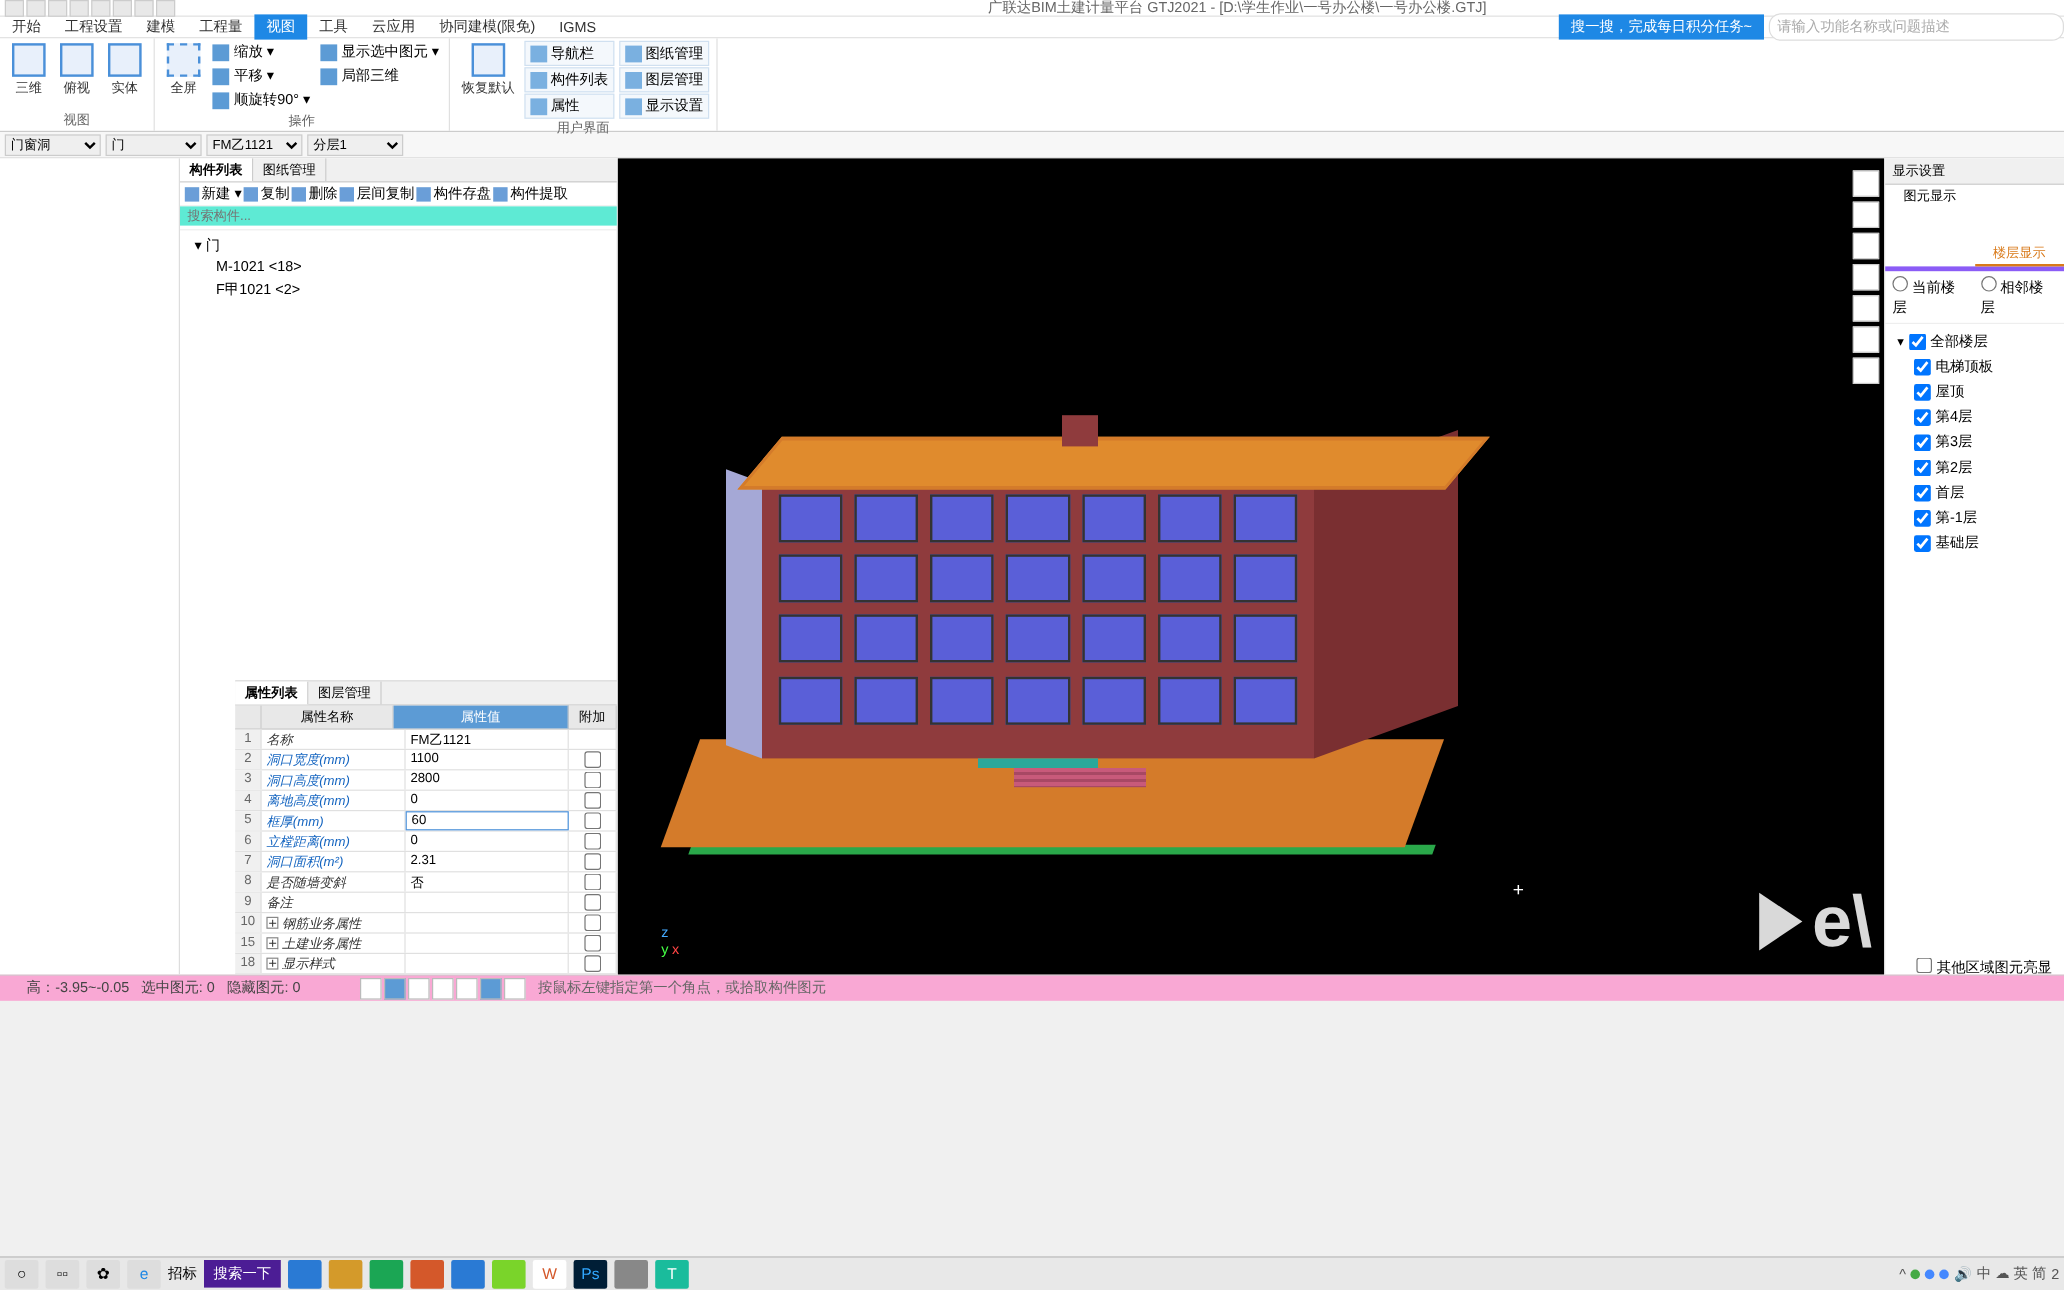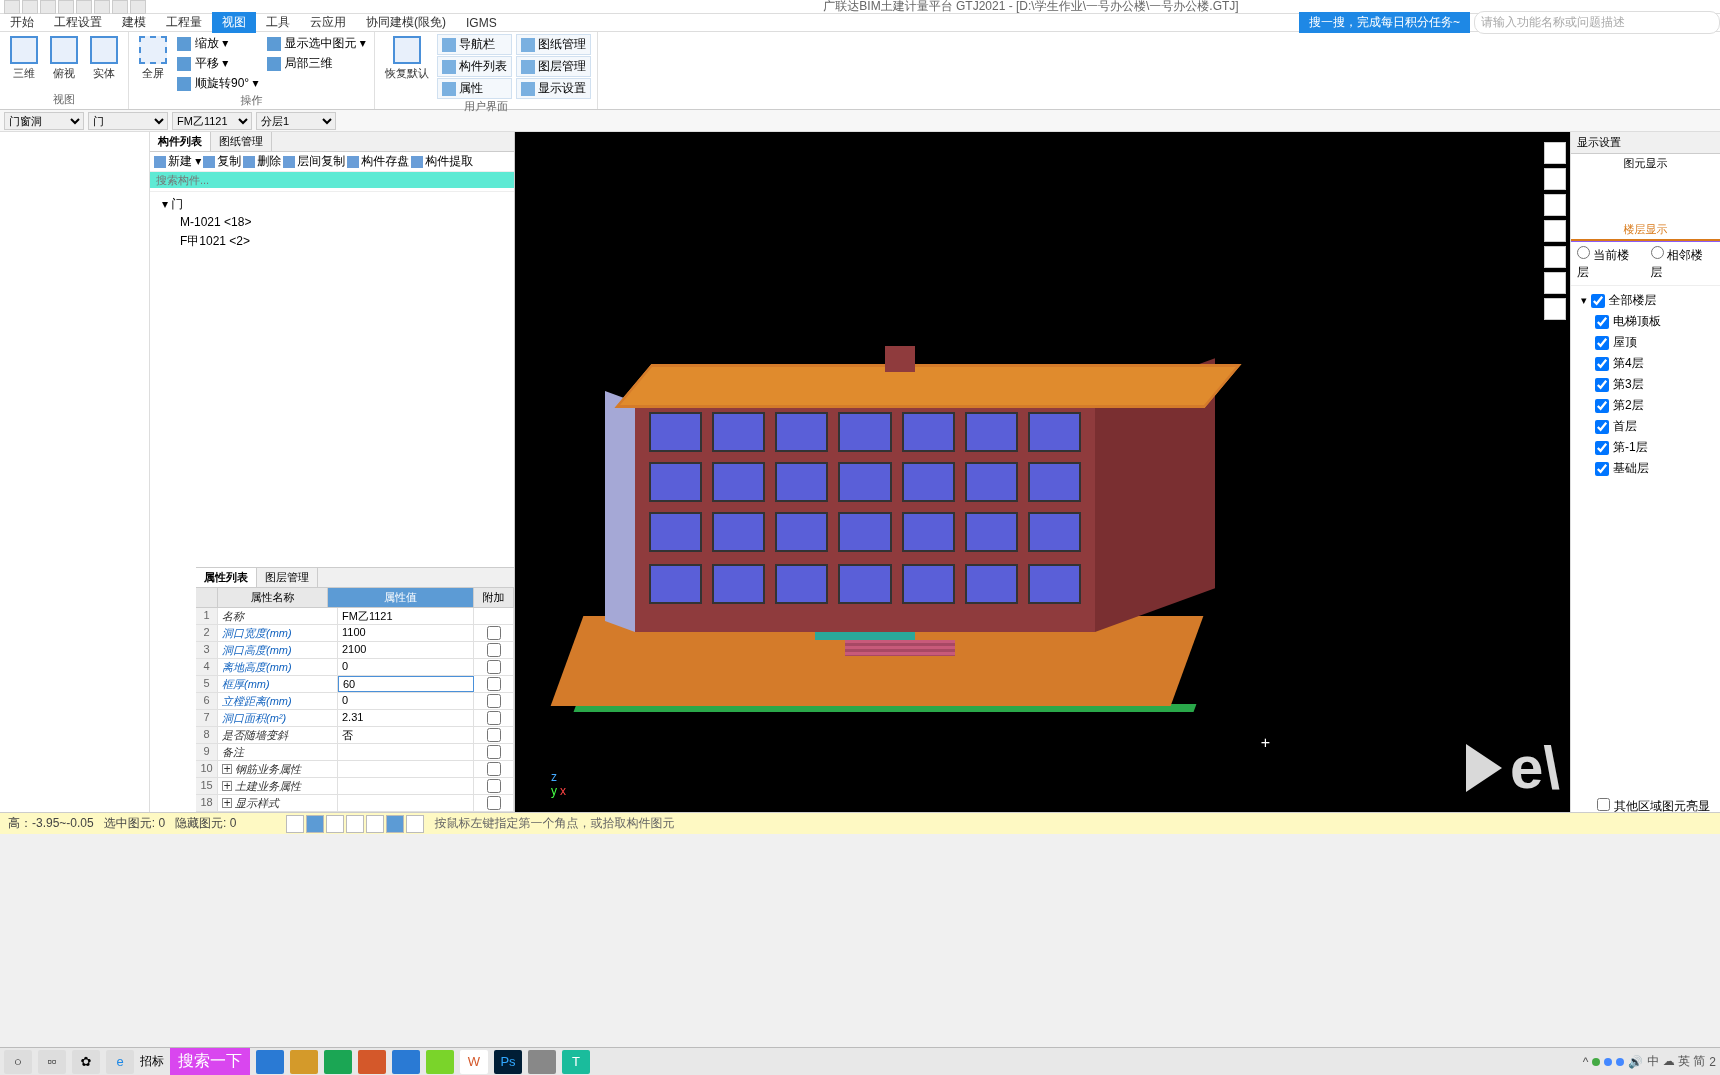--- a/index.html
+++ b/index.html
@@ -96,40 +96,40 @@
 .bld-roof { position: absolute; bottom: 304px; left: 78px; width: 590px; height: 44px; background: #e08b2d; transform: skewX(-40deg); border: 3px solid #d47b2a; }
 .bld-roofvent { position: absolute; bottom: 340px; left: 330px; width: 30px; height: 26px; background: #8f3b3d; }
 .windows-row { position: absolute; left: 0; width: 100%; height: 40px; display: flex; gap: 10px; padding: 0 14px; }
 .win { flex: 1; background: #5a5fd8; border: 2px solid #333; }
 .wr1 { bottom: 180px; } .wr2 { bottom: 130px; } .wr3 { bottom: 80px; } .wr4 { bottom: 28px; }
 .canopy { position: absolute; bottom: 72px; left: 260px; width: 100px; height: 8px; background: #2aa89a; }
 .steps { position: absolute; bottom: 56px; left: 290px; width: 110px; height: 16px; background: repeating-linear-gradient(#c85a7a 0 3px, #a84864 3px 6px); }
 
 
 .right-panel .hdr { background: #f0f0f0; border-bottom: 1px solid #ccc; padding: 3px 6px; font-size: 11px; }
-.rp-tabs { display: flex; border-bottom: 1px solid #8b5cf6; flex-direction: column; }
+.rp-tabs { display: flex; border-bottom: 4px solid #8b5cf6; }
 .rp-tab { flex: 1; padding: 2px 0; text-align: center; font-size: 11px; cursor: pointer; }
 .rp-tab.active { color: #d97a1a; border-bottom: 2px solid #d97a1a; margin-top: 47px; }
 .rp-radios { display: flex; gap: 10px; padding: 4px 6px; font-size: 11px; border-bottom: 1px solid #eee; }
 .rp-tree { padding: 4px 6px; }
 .rp-item { display: flex; align-items: center; gap: 4px; padding: 2px 0 2px 18px; font-size: 11px; }
 .rp-item input { width: 14px; height: 14px; }
 .rp-root { padding-left: 4px; }
 .rp-bottom { position: absolute; bottom: 260px; right: 10px; font-size: 11px; display: flex; align-items: flex-start; gap: 4px; }
 
 
-.statusbar { height: 22px; background: #fef9c3; border-top: 1px solid #ccc; display: flex; align-items: center; gap: 10px; padding: 0 8px; font-size: 11px; color: #444; }
+.statusbar { height: 22px; background: #f9a8d4; border-top: 1px solid #ccc; display: flex; align-items: center; gap: 10px; padding: 0 22px; font-size: 11px; color: #444; }
 .statusbar .sb-icons { display: flex; gap: 2px; margin-left: 40px; }
 .sb-ico { width: 18px; height: 18px; border: 1px solid #bbb; background: #fff; cursor: pointer; }
 .sb-ico.active { background: #5c9bd5; }
 
 
 .taskbar { position: fixed; bottom: 0; left: 0; right: 0; height: 28px; background: #e8e8e8; display: flex; align-items: center; gap: 6px; padding: 0 4px; border-top: 1px solid #bbb; }
 .tb-app { width: 28px; height: 24px; background: #ddd; border-radius: 2px; cursor: pointer; display: flex; align-items: center; justify-content: center; font-size: 13px; }
-.tb-search { background: #d946ef; color: #fff; padding: 3px 8px; font-size: 16px; }
+.tb-search { background: #4c1d95; color: #fff; padding: 3px 8px; font-size: 12px; }
 .tb-spacer { flex: 1; }
 .tb-tray { display: flex; gap: 4px; align-items: center; font-size: 10px; color: #555; }
 .tb-tray .dot { width: 8px; height: 8px; border-radius: 50%; }
 </style>
 </head>
 <body>
 
 <div class="titlebar">
   <div class="qat">
     <div class="qat-icon"></div>
@@ -320,21 +320,21 @@
           </div>
           <div class="prop-row">
             <div class="pc pc-num">2</div>
             <div class="pc pc-name">洞口宽度(mm)</div>
             <div class="pc pc-val">1100</div>
             <div class="pc pc-add"><input type="checkbox" style=""></div>
           </div>
           <div class="prop-row">
             <div class="pc pc-num">3</div>
             <div class="pc pc-name">洞口高度(mm)</div>
-            <div class="pc pc-val">2100</div>
+            <div class="pc pc-val">2800</div>
             <div class="pc pc-add"><input type="checkbox" style=""></div>
           </div>
           <div class="prop-row">
             <div class="pc pc-num">4</div>
             <div class="pc pc-name">离地高度(mm)</div>
             <div class="pc pc-val">0</div>
             <div class="pc pc-add"><input type="checkbox" style=""></div>
           </div>
           <div class="prop-row">
             <div class="pc pc-num">5</div>

